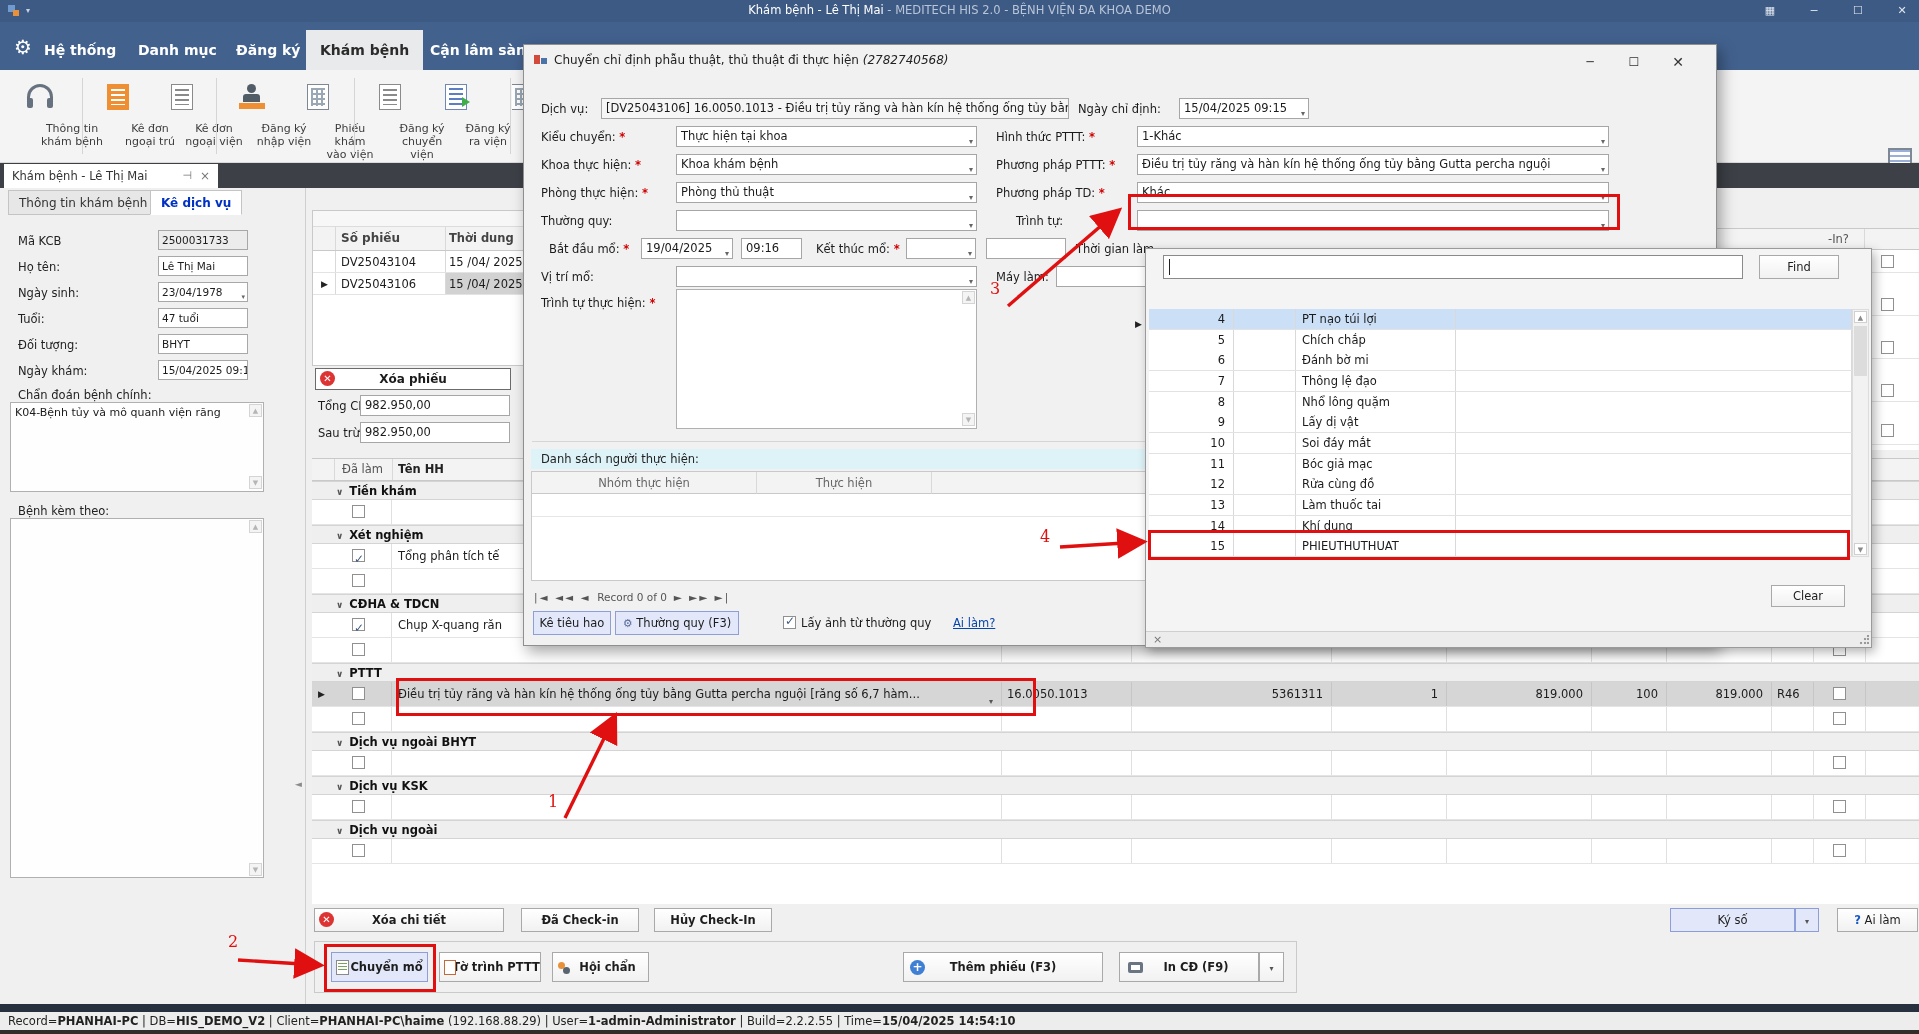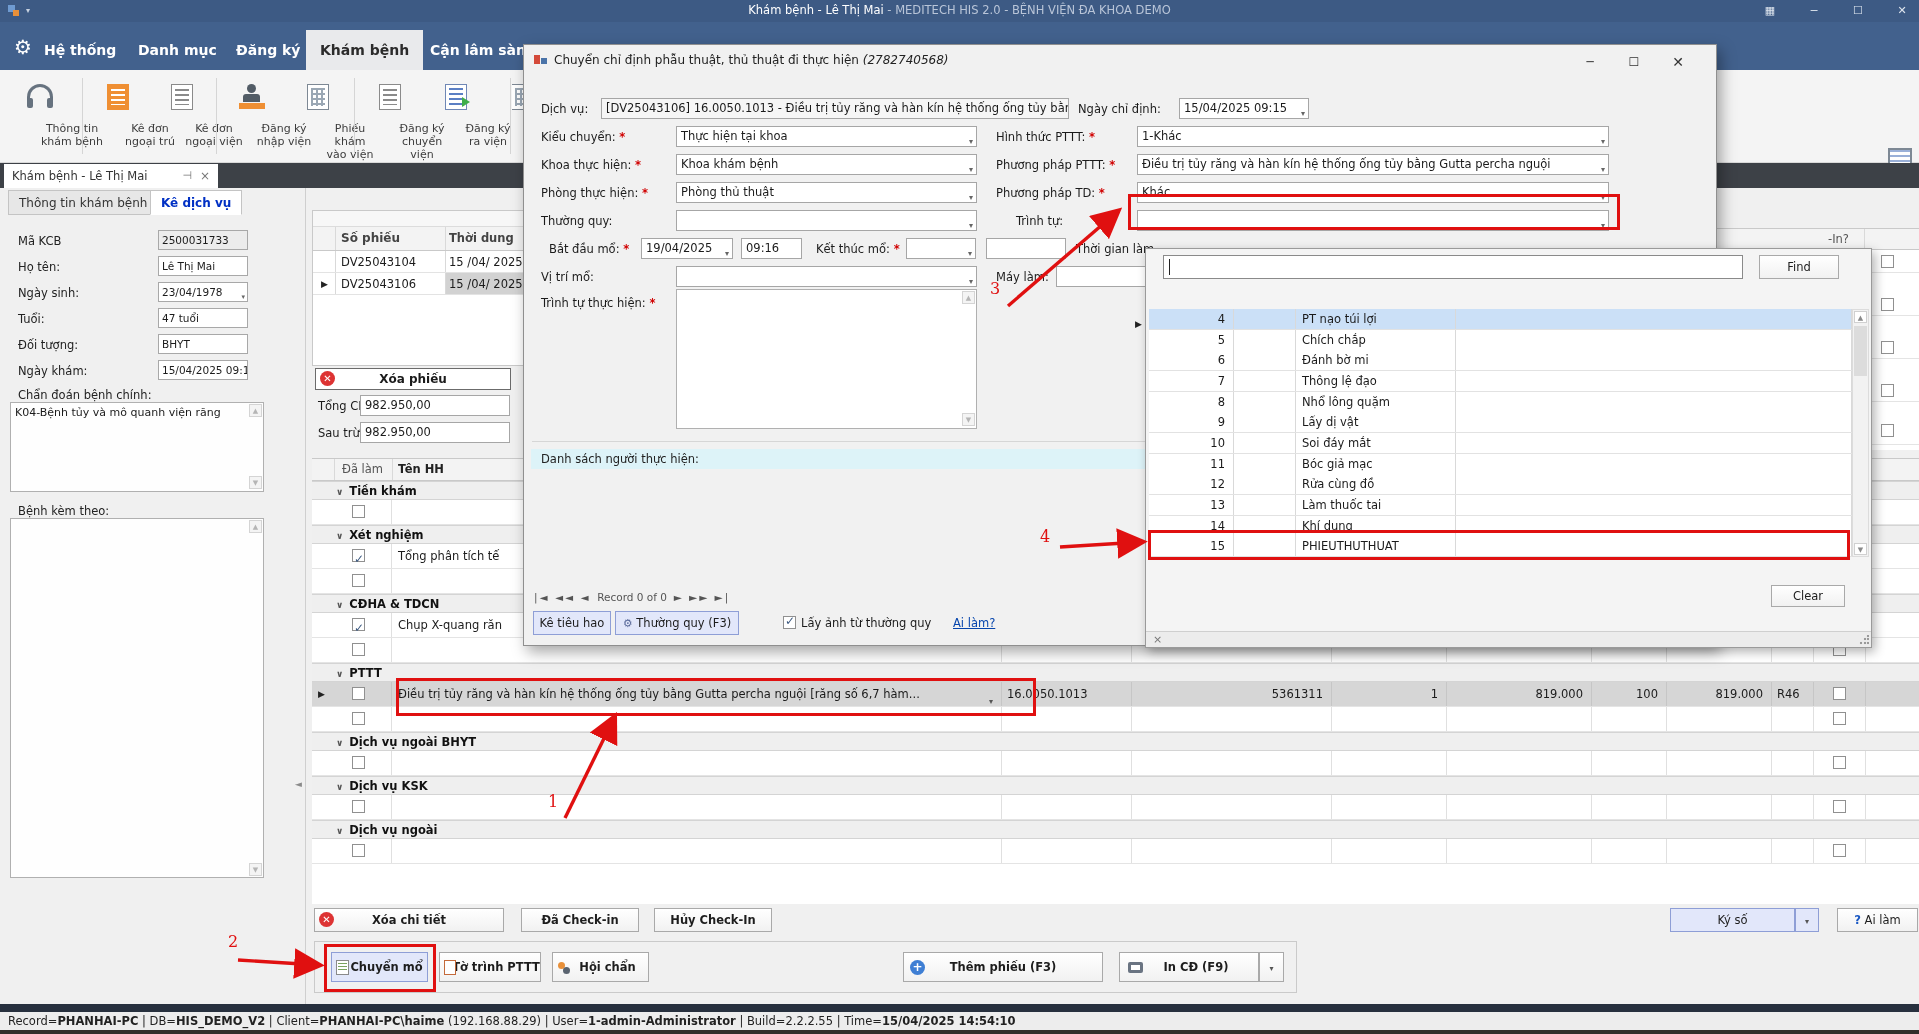--- a/index.html
+++ b/index.html
@@ -566,20 +566,26 @@
     <span class="dfield" style="left:532px;top:221px;width:340px"></span>
 
     <span class="dlabel" style="left:17px;top:251px"><span>Trình tự thực hiện:</span> <span class="req">*</span></span>
     <div class="tarea" style="left:152px;top:244px;width:301px;height:140px;background:#fff"></div>
     <span class="sarr" style="left:438px;top:246px">▲</span>
     <span class="sarr" style="left:438px;top:368px">▼</span>
 
     <div class="abs" style="left:8px;top:396px;width:1178px;height:1px;background:#d6d6d6"></div>
 
     <div class="cyanband" style="left:7px;top:404px;width:617px;height:20px">Danh sách người thực hiện:</div>
+    <div class="pgrid" style="left:7px;top:426px;width:617px;height:110px">
+      <span class="pgh" style="left:0;width:225px">Nhóm thực hiện</span>
+      <span class="pgh" style="left:225px;width:175px">Thực hiện</span>
+      <span class="pgh" style="left:400px;width:217px"></span>
+      <span class="abs" style="left:0;top:44px;width:100%;height:1px;background:#e6e6e6"></span>
+    </div>
     <span class="navtxt" style="left:10px;top:546px"><span style="letter-spacing:2px">|◄ ◄◄ ◄</span>&nbsp;&nbsp;<span>Record 0 of 0</span>&nbsp;&nbsp;<span style="letter-spacing:2px">► ►► ►|</span></span>
 
     <div class="btn peri" style="left:9px;top:566px;width:78px;height:24px;line-height:22px"><span>Kê tiêu hao</span></div>
     <div class="btn peri" style="left:91px;top:566px;width:124px;height:24px;line-height:22px"><span style="color:#5a6a9a;font-size:11px">⚙</span> <span>Thường quy (F3)</span></div>
     <span class="cb checked" style="left:259px;top:571px;position:absolute"></span>
     <span class="dlabel" style="left:277px;top:571px">Lấy ảnh từ thường quy</span>
     <span class="abs linklike" style="left:429px;top:571px">Ai làm?</span>
   </div>
 
   <div class="abs popup">

